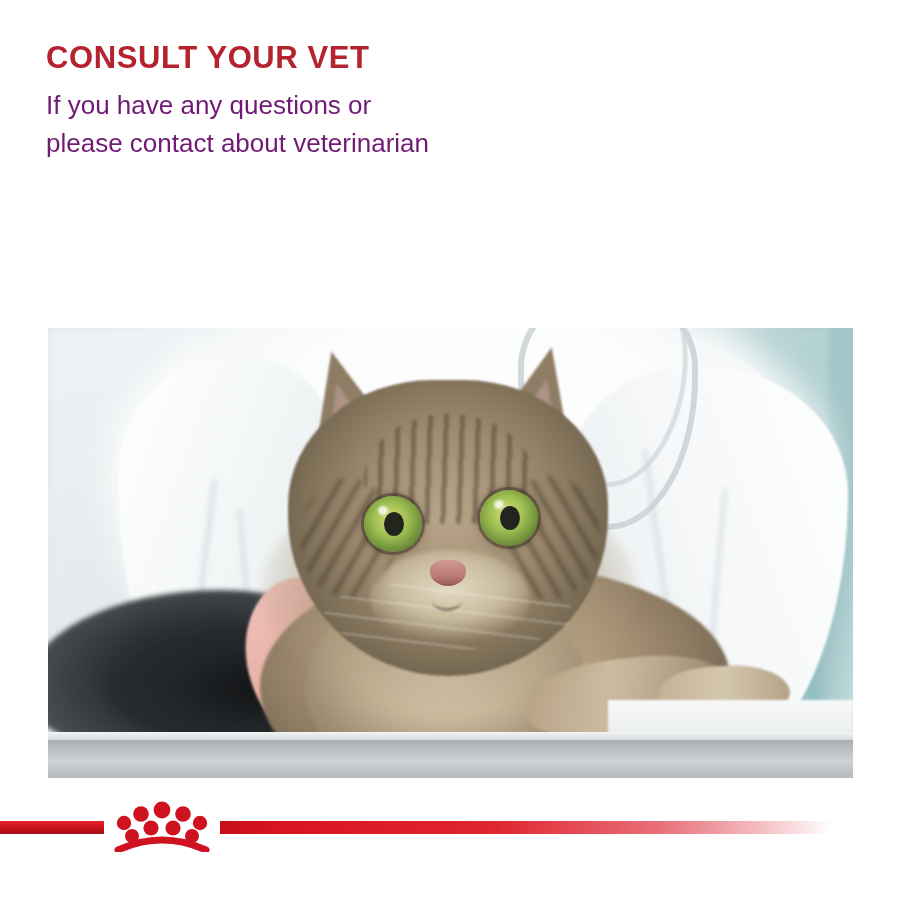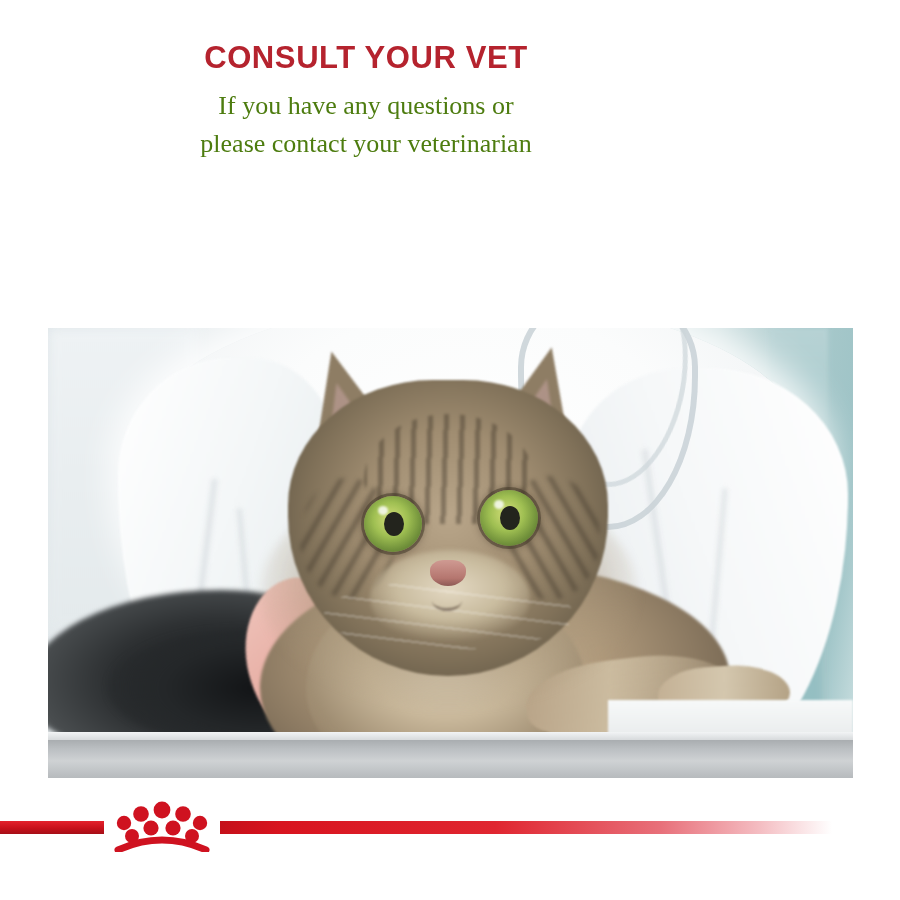--- a/index.html
+++ b/index.html
@@ -9,45 +9,44 @@
   }
   body {
     font-family: "Liberation Sans", sans-serif;
   }
   #page {
     position: relative;
     width: 900px;
     height: 900px;
     background: #ffffff;
     overflow: hidden;
-    text-align: center;
   }
 
   
   .text-block {
     position: absolute;
     left: 46px;
     top: 42px;
     width: 640px;
   }
   .headline {
     font-family: "Liberation Sans", sans-serif;
     font-weight: bold;
     font-size: 31px;
     letter-spacing: 0.6px;
     color: #b5232e;
     line-height: 1.0;
     margin: 0 0 14px 0;
     white-space: nowrap;
   }
   .subline {
-    font-family: Liberation Serif, serif;
+    font-family: Liberation Sans, sans-serif;
     font-weight: normal;
     font-size: 26px;
-    color: #4d7c0f;
+    color: #701a75;
     line-height: 1.45;
     margin: 0;
     white-space: nowrap;
   }
 
   
   .photo {
     position: absolute;
     left: 48px;
     top: 328px;
@@ -405,21 +404,21 @@
   }
 </style>
 </head>
 <body>
 
 <div id="page">
 
   <div class="text-block">
     <h1 class="headline">CONSULT YOUR VET</h1>
     <p class="subline">If you have any questions or</p>
-    <p class="subline">please contact your veterinarian</p>
+    <p class="subline">please contact about veterinarian</p>
   </div>
 
   <div class="photo">
     <div class="photo-inner">
 
       <div class="bg-wall"></div>
       <div class="bg-wall-left"></div>
       <div class="bg-teal-panel"></div>
       <div class="bg-teal-panel2"></div>
 

